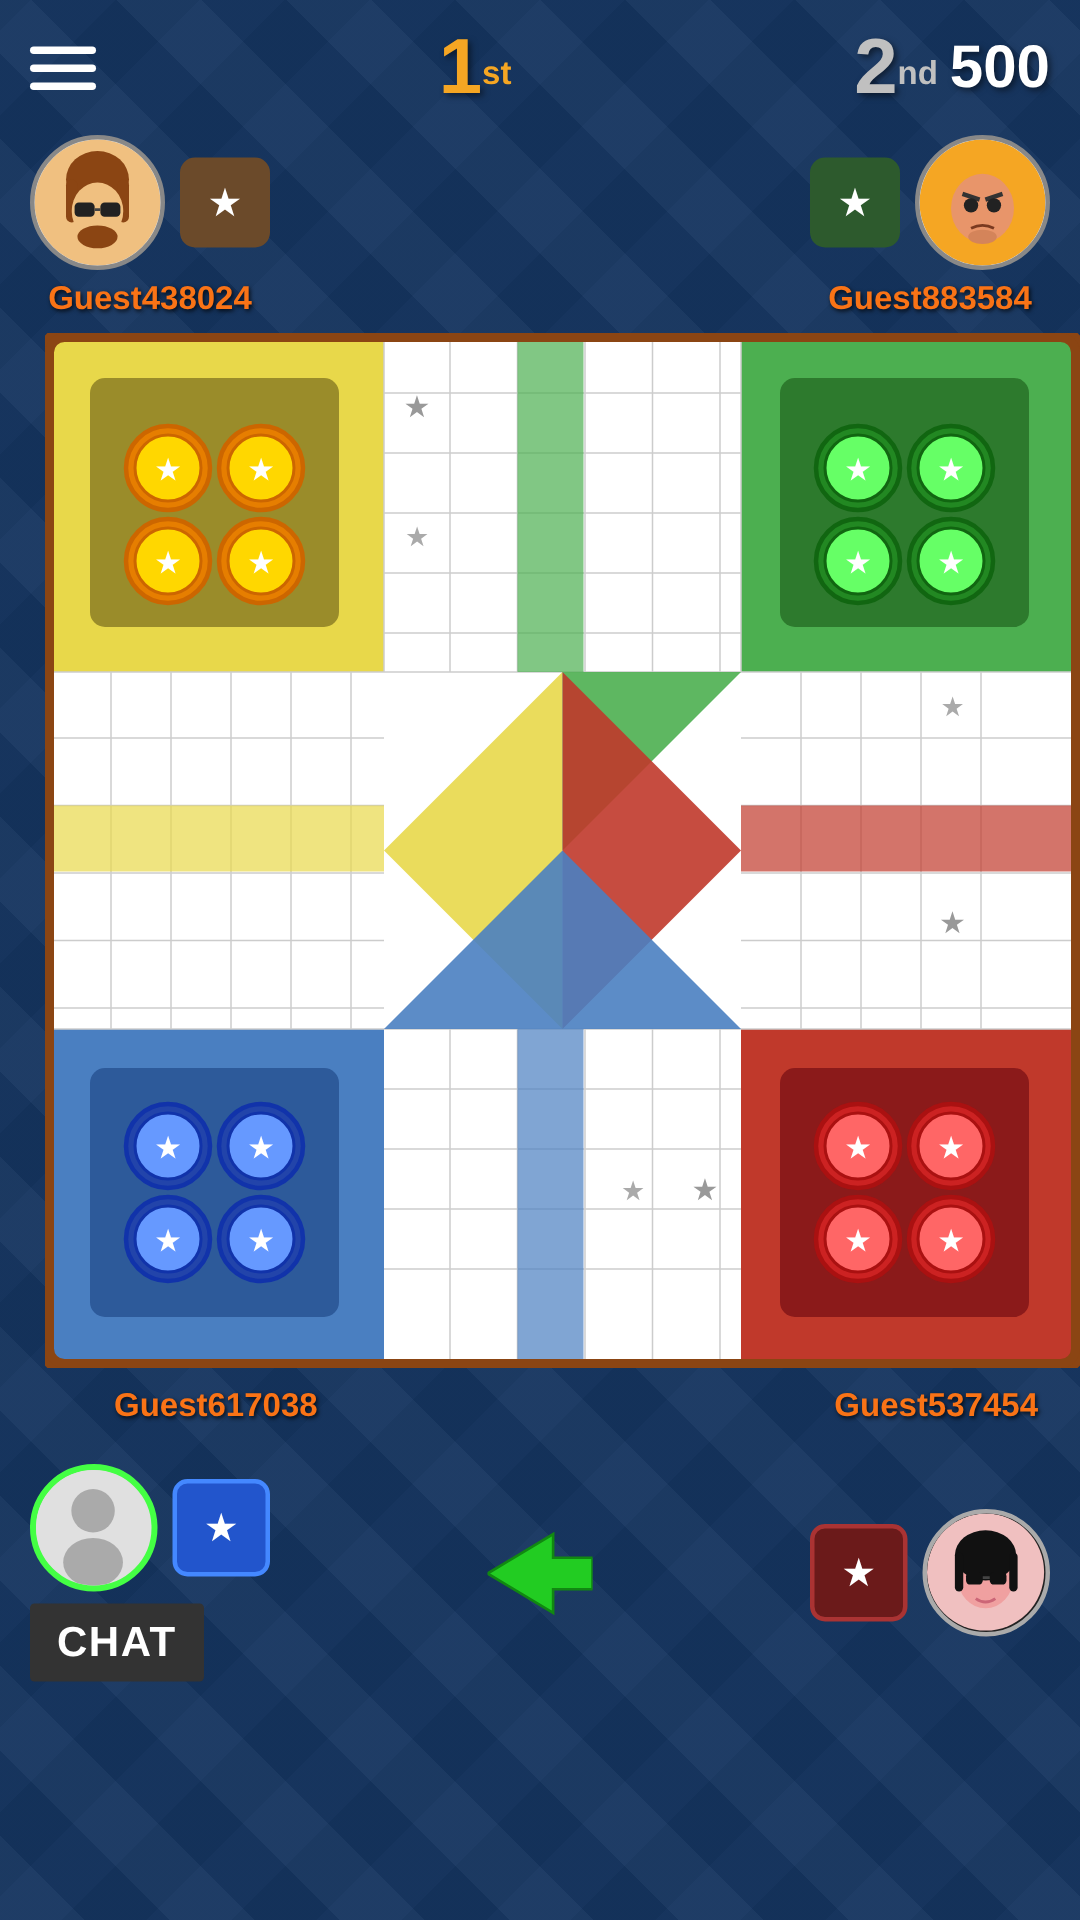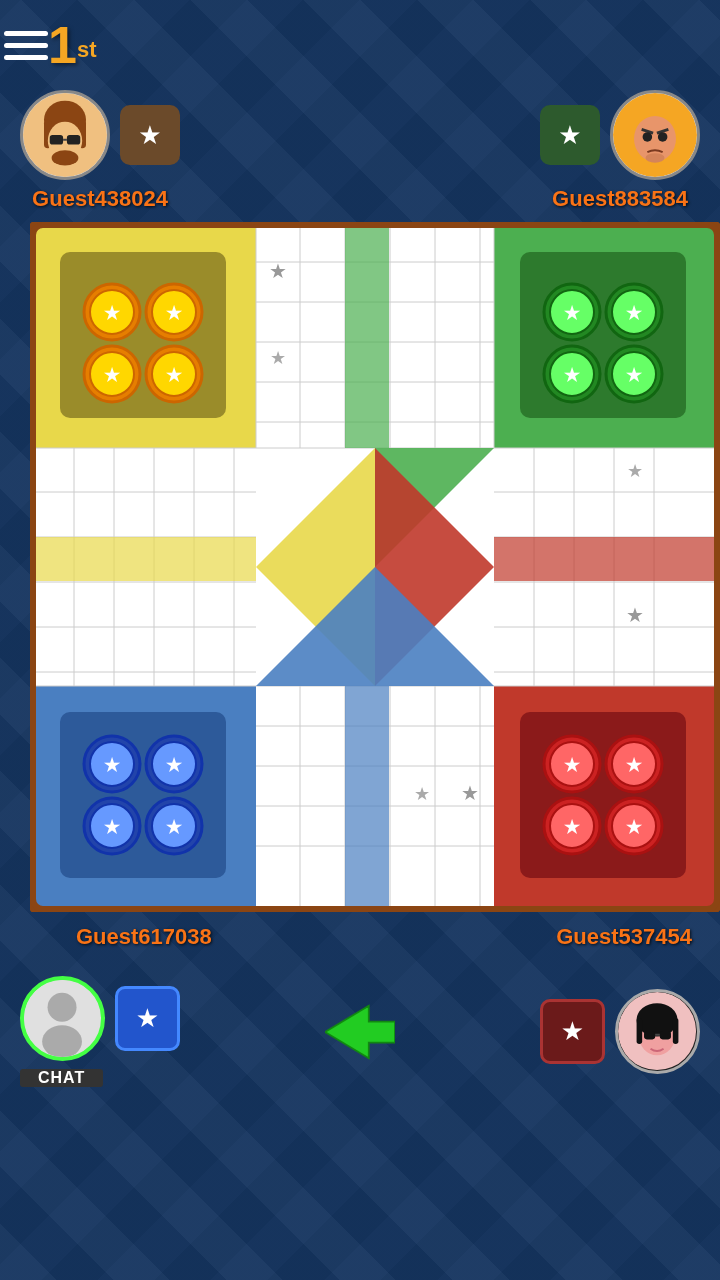--- a/index.html
+++ b/index.html
@@ -29,21 +29,22 @@
         );
       background-color: #1a3560;
     }
 
     
     .topbar {
       position: relative;
       z-index: 10;
       display: flex;
       align-items: center;
-      padding: 12px 4px;
+      justify-content: space-between;
+      padding: 12px 20px;
       height: 90px;
     }
     .menu-icon {
       display: flex;
       flex-direction: column;
       gap: 7px;
       cursor: pointer;
     }
     .menu-icon span {
       display: block;
@@ -163,23 +164,23 @@
       z-index: 10;
       display: flex;
       align-items: center;
       justify-content: space-between;
       padding: 10px 20px;
       margin-top: 8px;
     }
     .chat-btn {
       background: #333;
       color: white;
-      font-size: 16px;
+      font-size: 28px;
       font-weight: bold;
-      padding: 0 18px;
+      padding: 10px 18px;
       border-radius: 3px;
       cursor: pointer;
       border: none;
       letter-spacing: 1px;
     }
     .arrow-btn {
       width: 70px;
       height: 55px;
       display: flex;
       align-items: center;
@@ -234,20 +235,26 @@
 <div class="topbar">
   <div class="menu-icon">
     <span></span>
       <span></span>
       <span></span>
   </div>
   <div class="rank-block">
     <div>
       <span class="rank-num">1</span><span class="rank-sup">st</span>
     </div>
+  </div>
+  <div class="rank-block">
+    <div>
+      <span class="rank-num second">2</span><span class="rank-sup second">nd</span>
+    </div>
+    <span class="score">500</span>
   </div>
 </div>
 
 <div class="player-row">
 
   <div class="player-info">
     <div class="player-row-inner">
       <div class="avatar">
         <svg viewBox="0 0 88 88" xmlns="http://www.w3.org/2000/svg">
           <circle cx="44" cy="44" r="44" fill="#f0c080"></circle>

